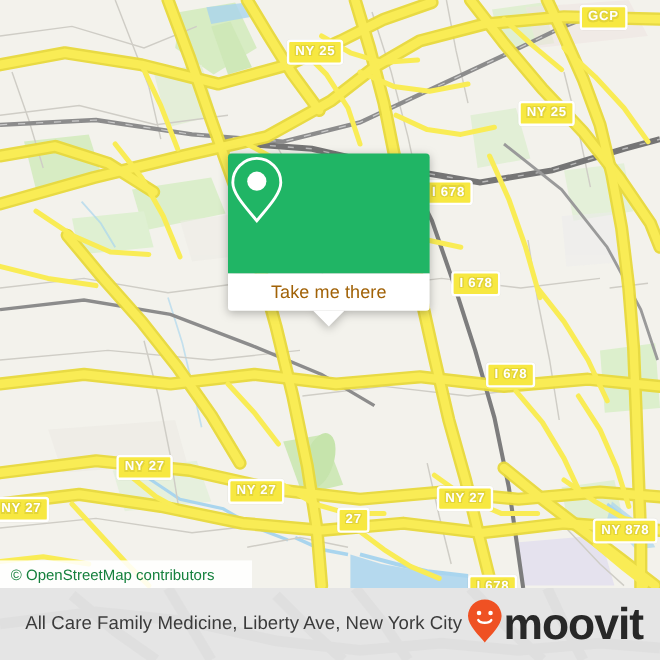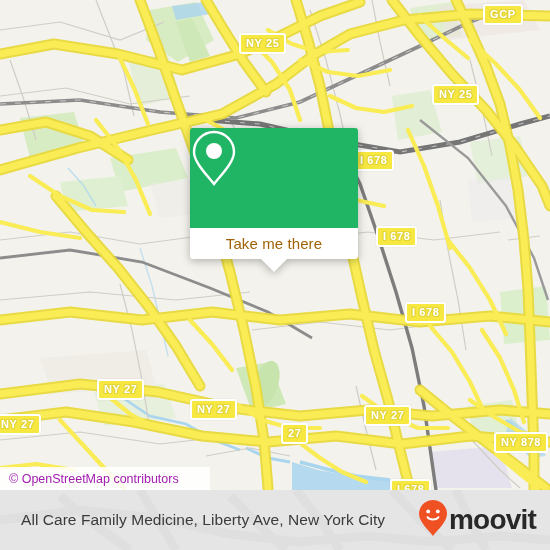--- a/index.html
+++ b/index.html
@@ -79,21 +79,21 @@
   
   .attribution {
     position: absolute;
     left: 0; top: 467px;
     height: 23px;
     width: 210px;
     background: rgba(255,255,255,0.88);
     display: flex; align-items: center;
     padding-left: 9px;
     font-size: 12.5px;
-    color: #a21caf;
+    color: #15803d;
     z-index: 6;
   }
 
   
   .bottombar {
     position: absolute;
     left: 0; top: 490px;
     width: 550px; height: 60px;
     background: #e5e5e5;
     display: flex; align-items: center;
@@ -114,21 +114,21 @@
     z-index: 2;
   }
   .brand {
     position: absolute;
     right: 14px; top: 50%;
     transform: translateY(-50%);
     display: flex; align-items: center;
     z-index: 2;
   }
   .brand-word {
-    font-size: 28px;
+    font-size: 37px;
     font-weight: bold;
     color: #282828;
     letter-spacing: -0.8px;
     line-height: 1;
     margin-left: 1px;
   }
 </style>
 </head>
 <body>
 

